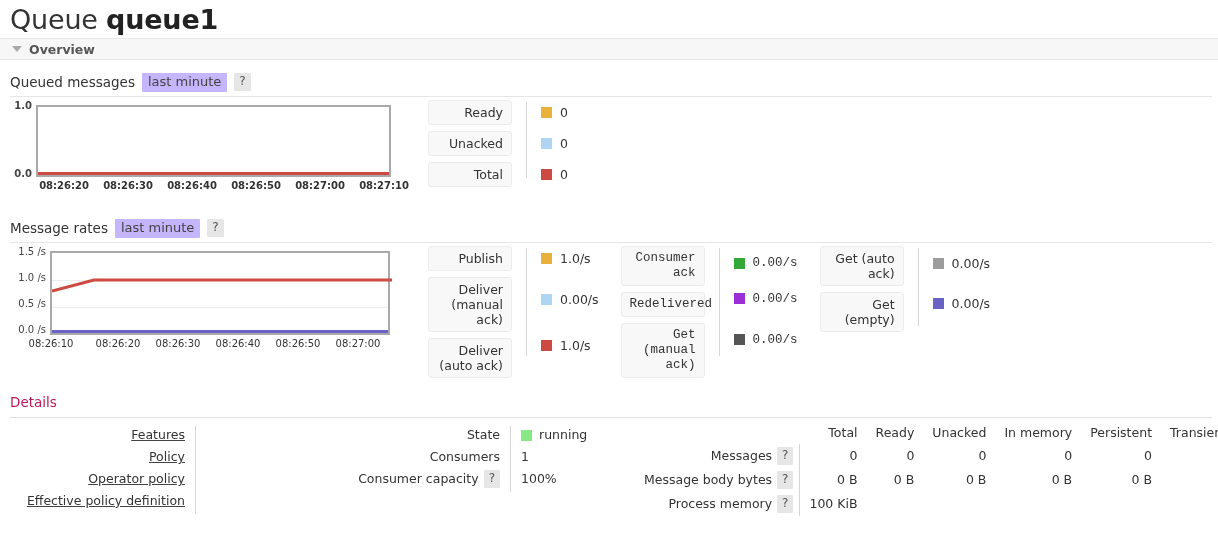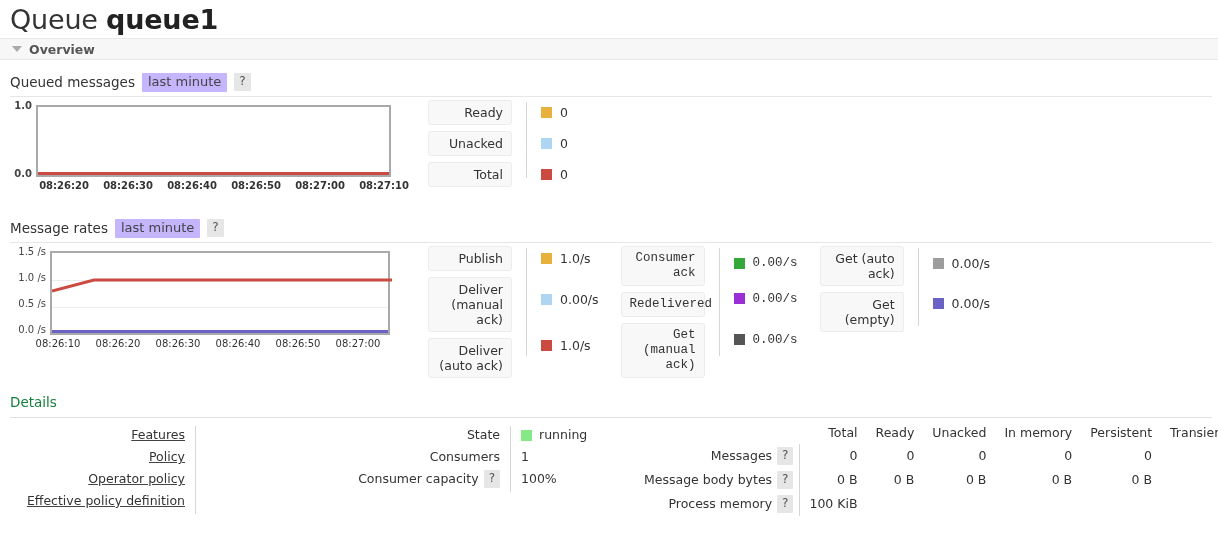--- a/index.html
+++ b/index.html
@@ -124,21 +124,21 @@
   .swatch {
     width: 11px; height: 11px;
     display: inline-block;
     margin-right: 8px;
     flex: 0 0 auto;
   }
 
   
   .details-head {
     font-size: 13.5px;
-    color: #15803d;
+    color: #be185d;
     padding-left: 10px;
     position: relative;
     height: 20px;
   }
   .details-head .rule {
     position: absolute; left: 10px; right: 6px; bottom: -4px;
     height: 1px; background: #e0e0e0;
   }
 
   .details-grid {
@@ -270,21 +270,21 @@
         <div class="plot" style="left:50px; top:5px; width:340px; height:84px;">
           <div class="gridline" style="top:27px;"></div>
           <div class="gridline" style="top:54px;"></div>
 
           <svg width="340" height="84" viewBox="0 0 340 84" preserveAspectRatio="none" style="position:absolute;left:0;top:0;">
             <polyline points="0,38 42,27 340,27" fill="none" stroke="#cb4b43" stroke-width="3"></polyline>
           </svg>
           <div style="position:absolute;left:0;right:0;bottom:0;height:3px;background:#6a62c4;"></div>
         </div>
         <div class="xlabels" style="left:50px; top:92px; width:340px;">
-          <span class="xlab" style="left:8px;">08:26:10</span>
+          <span class="xlab" style="left:1px;">08:26:10</span>
           <span class="xlab" style="left:68px;">08:26:20</span>
           <span class="xlab" style="left:128px;">08:26:30</span>
           <span class="xlab" style="left:188px;">08:26:40</span>
           <span class="xlab" style="left:248px;">08:26:50</span>
           <span class="xlab" style="left:308px;">08:27:00</span>
         </div>
       </div>
 
       <div class="legend-group" style="margin-left:28px;">
         <div class="legend-labels" style="width:84px;">

